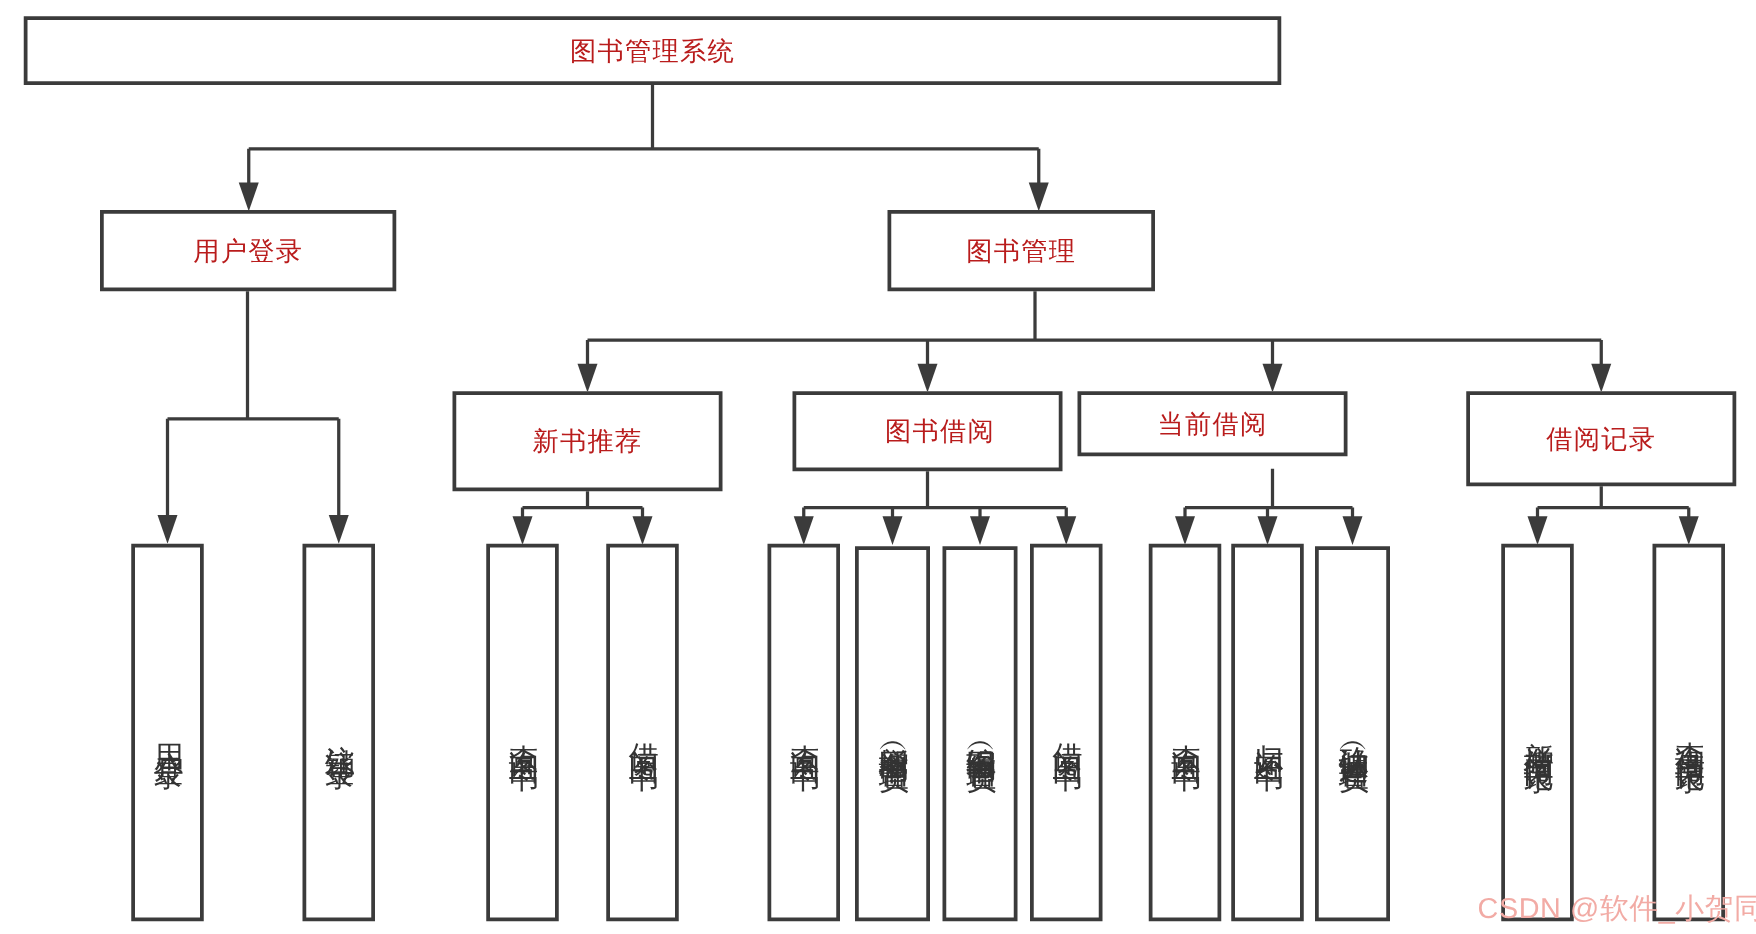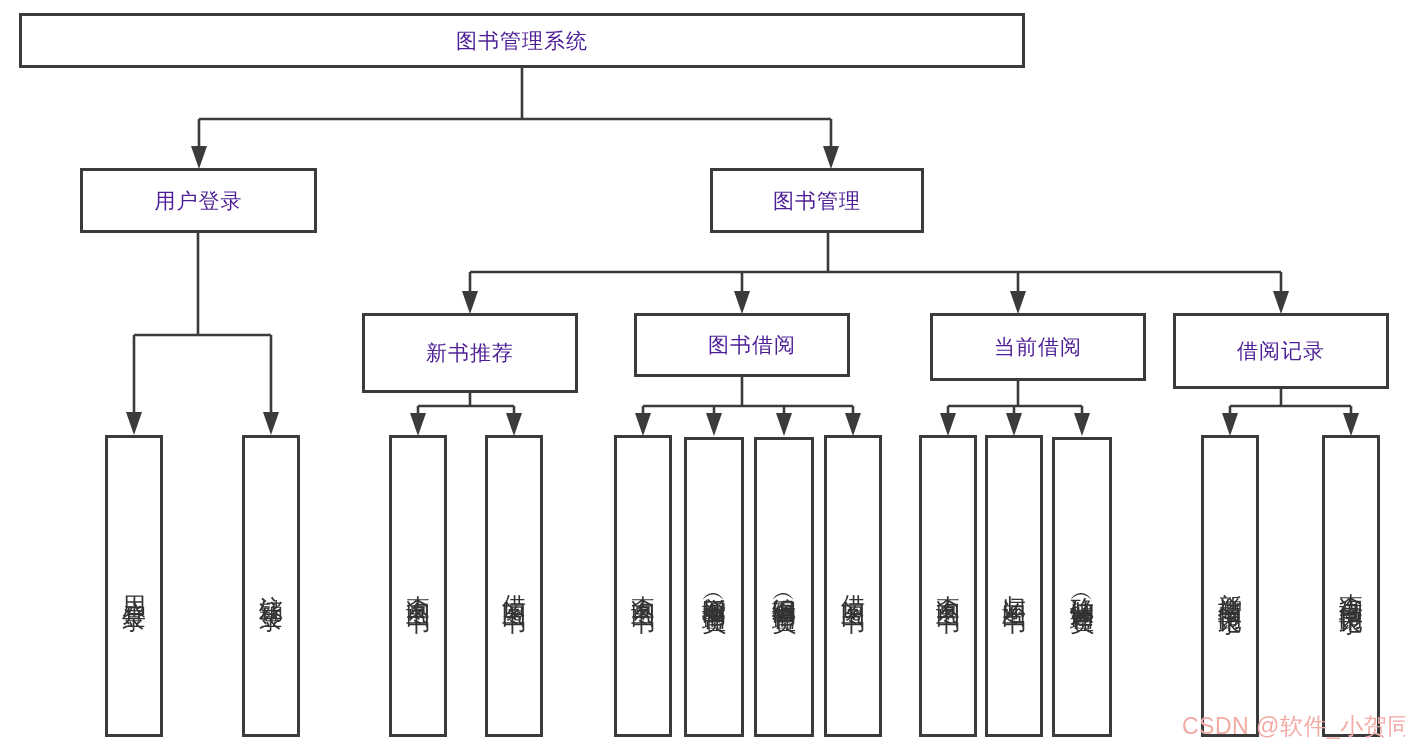--- a/index.html
+++ b/index.html
@@ -4,21 +4,21 @@
 <style>
   html,body{margin:0;padding:0;}
   body{
     width:1405px;height:747px;position:relative;background:#ffffff;
     font-family:"Liberation Sans","DejaVu Sans",sans-serif;
     overflow:hidden;
   }
   #connector-layer{position:absolute;left:0;top:0;width:1405px;height:747px;z-index:0;}
   .node{
     position:absolute;box-sizing:border-box;background:#ffffff;
-    border:3px solid #3b3b3b;color:#4c1d95;
+    border:3px solid #3b3b3b;color:#b91c1c;
     display:flex;align-items:center;justify-content:center;
     font-size:21px;z-index:1;letter-spacing:1px;
   }
   .vnode{
     position:absolute;box-sizing:border-box;background:#ffffff;
     border:3px solid #3b3b3b;color:#333333;
     display:flex;align-items:center;justify-content:center;
     font-size:24px;z-index:1;
   }
   .vnode .vtext{
@@ -76,21 +76,21 @@
 <div class="node" style="left:710px;top:168px;width:214px;height:65px;">
   <span>图书管理</span>
 </div>
 
 <div class="node" style="left:362px;top:313px;width:216px;height:80px;">
   <span>新书推荐</span>
 </div>
 <div class="node" style="left:634px;top:313px;width:216px;height:64px;padding-left:20px;">
   <span>图书借阅</span>
 </div>
-<div class="node" style="left:930px;top:313px;width:216px;height:68px;">
+<div class="node" style="left:862px;top:313px;width:216px;height:52px;">
   <span>当前借阅</span>
 </div>
 <div class="node" style="left:1173px;top:313px;width:216px;height:76px;">
   <span>借阅记录</span>
 </div>
 
 <div class="vnode" style="left:105px;top:435px;width:58px;height:302px;">
   <span class="vtext">用户登录</span>
 </div>
 <div class="vnode" style="left:242px;top:435px;width:58px;height:302px;">

